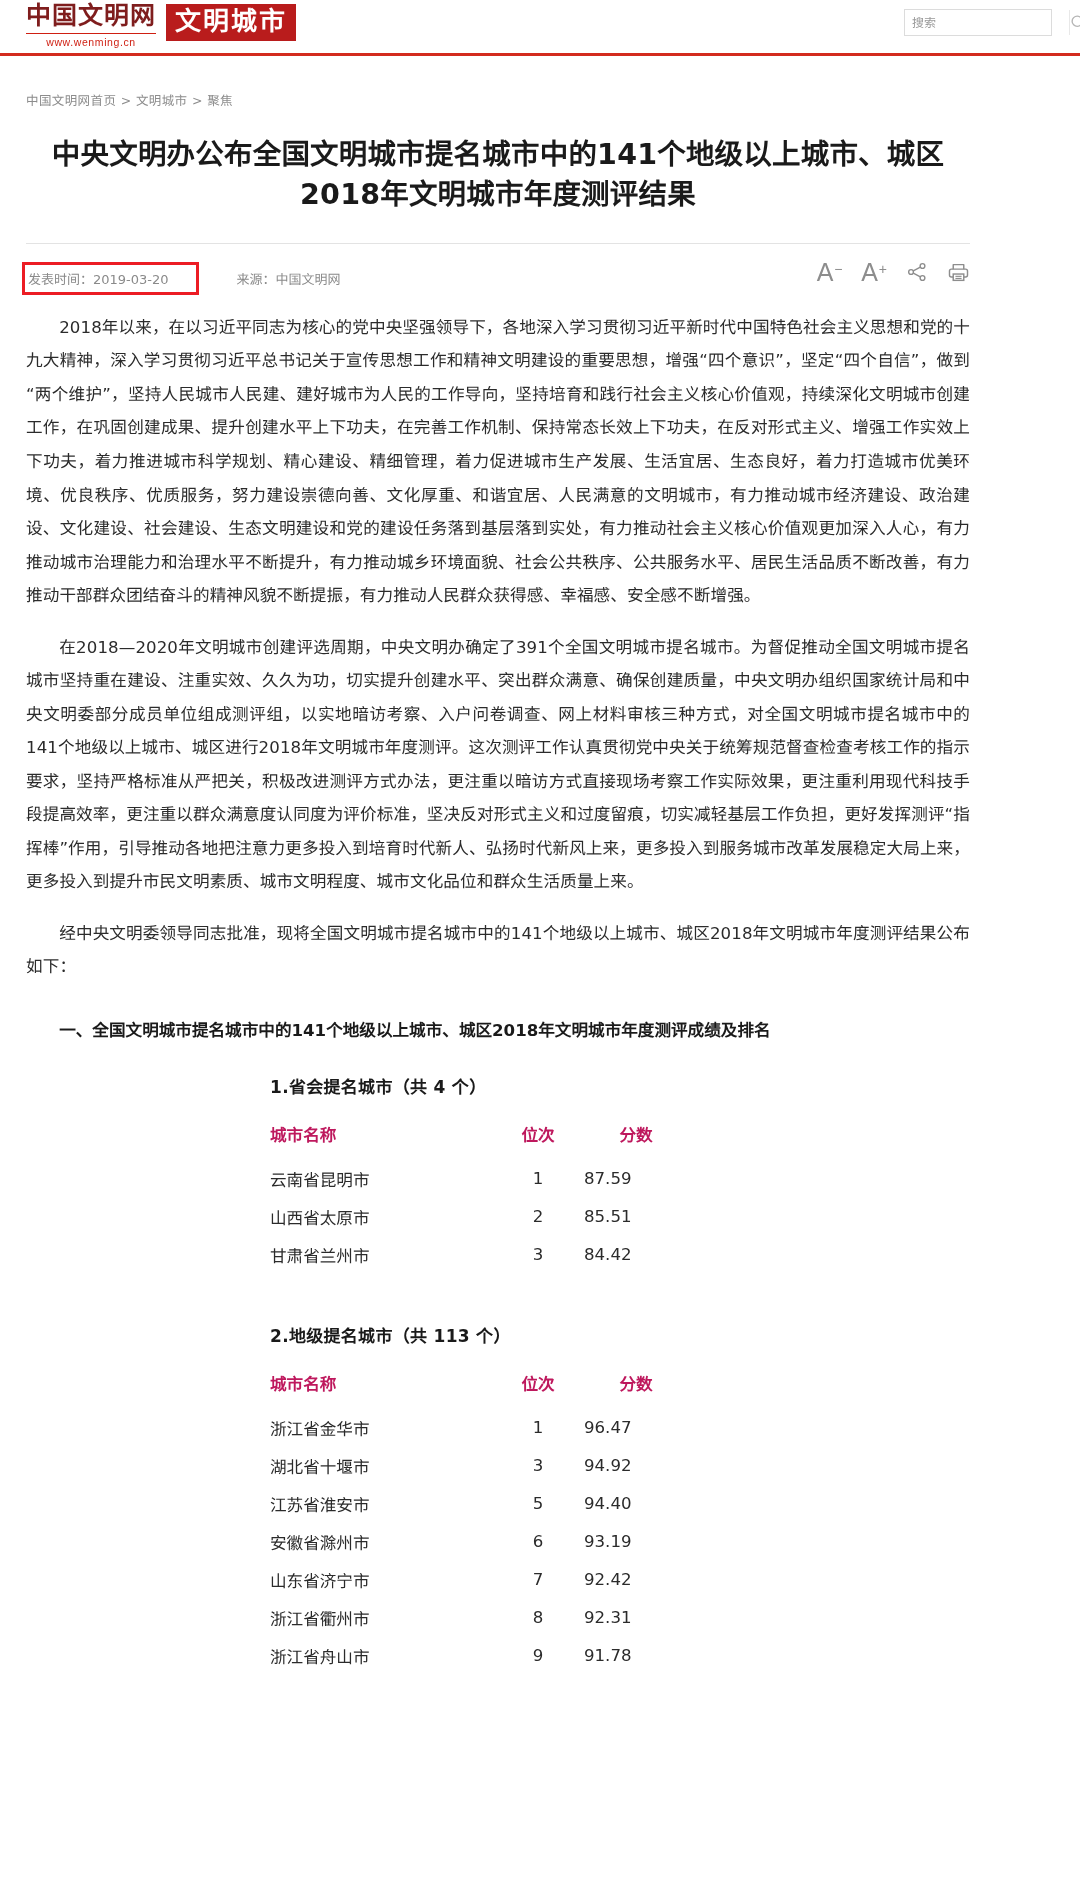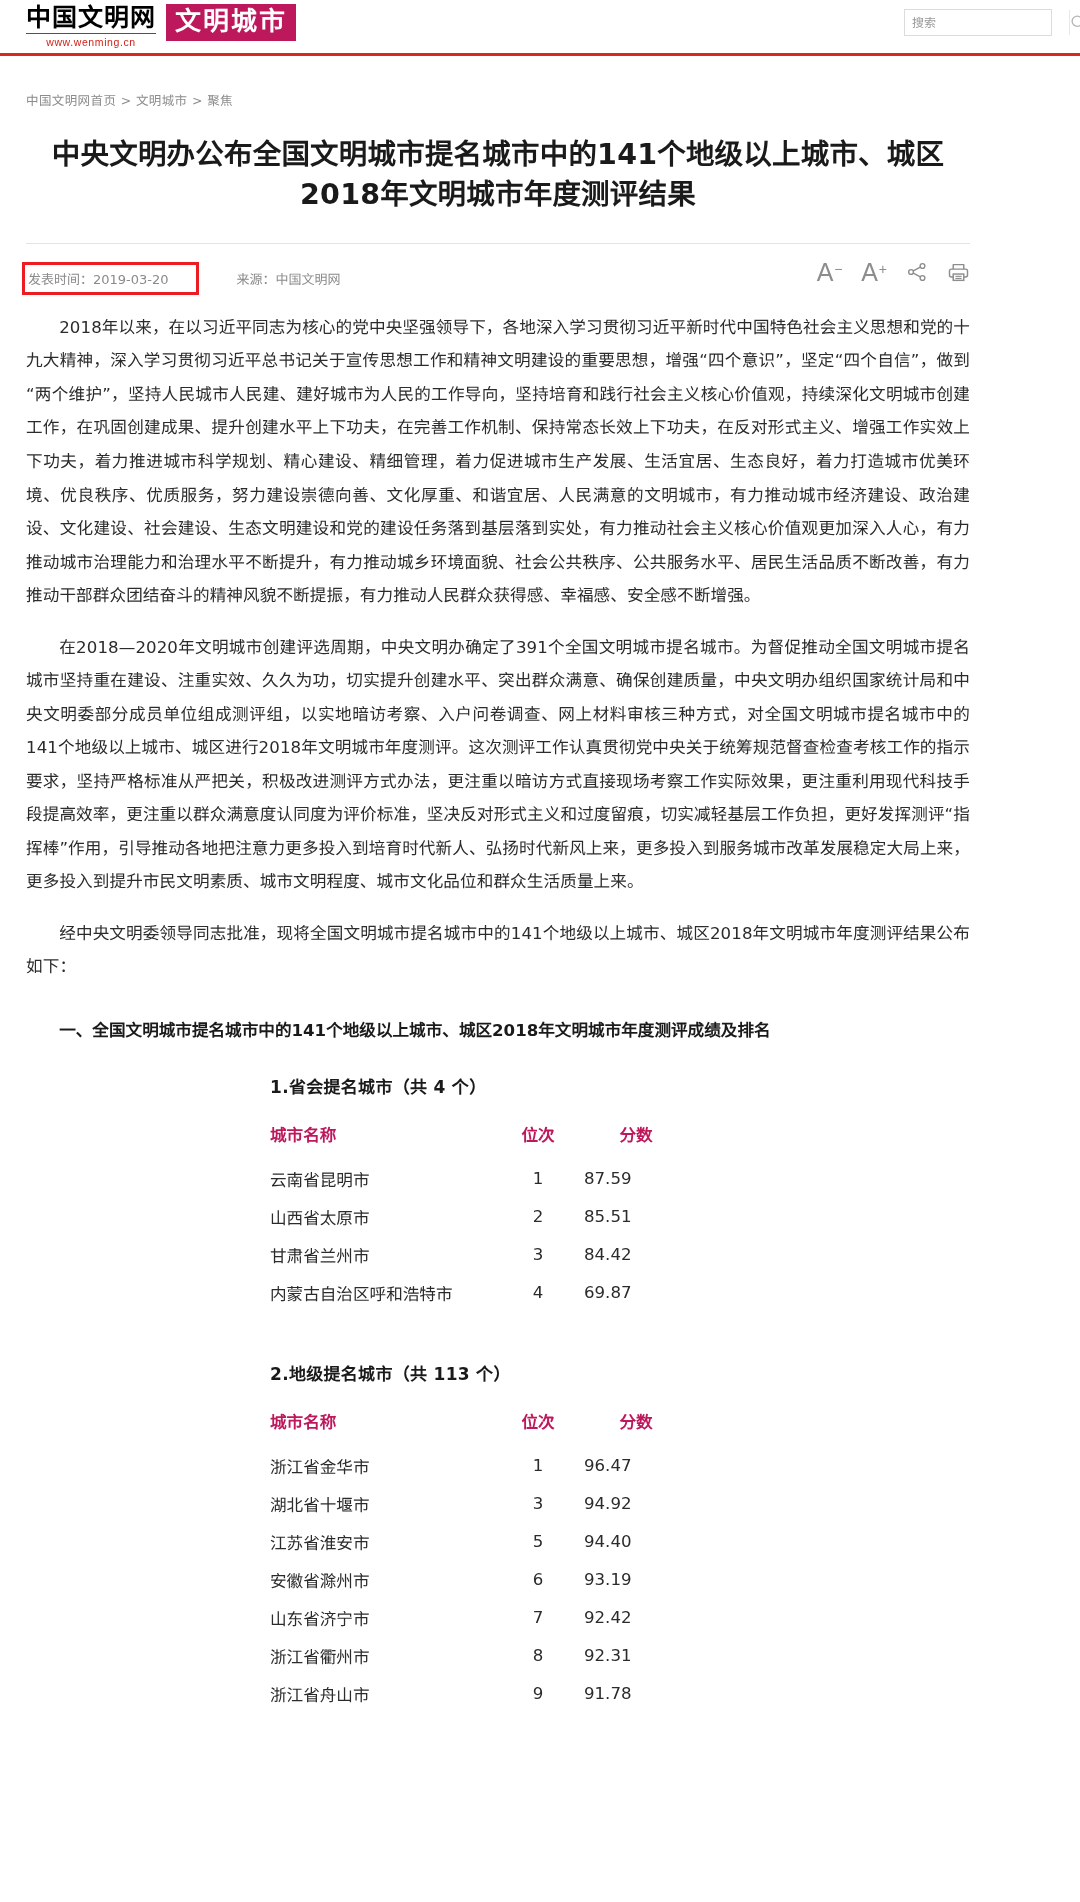--- a/index.html
+++ b/index.html
@@ -26,24 +26,24 @@
     position: absolute;
     left: 26px;
     top: 2px;
     display: flex;
     align-items: flex-start;
   }
 
   .logo-left { display: flex; flex-direction: column; align-items: center; padding-top: 3px; }
 
   .logo-cn {
-    font-family: Liberation Serif, serif;
+    font-family: Liberation Mono, monospace;
     font-size: 25px;
     font-weight: 700;
-    color: #000000;
+    color: #7f1d1d;
     letter-spacing: 1px;
     line-height: 1.05;
     white-space: nowrap;
   }
 
   .logo-url {
     font-family: "Liberation Sans", sans-serif;
     font-size: 10.5px;
     color: #cf1f12;
     letter-spacing: 0.6px;
@@ -51,21 +51,21 @@
     margin-top: 2px;
     padding-top: 2px;
     width: 100%;
     text-align: center;
     white-space: nowrap;
   }
 
   .logo-badge {
     margin-left: 10px;
     margin-top: 2px;
-    background: #be185d;
+    background: #b91c1c;
     color: #ffffff;
     font-family: "DejaVu Sans", "Liberation Sans", sans-serif;
     font-size: 26px;
     font-weight: 700;
     letter-spacing: 2px;
     padding: 3px 9px 5px 9px;
     line-height: 1.1;
     white-space: nowrap;
   }
 
@@ -346,25 +346,20 @@
           <tr>
             <td>山西省太原市</td>
             <td class="c-rank">2</td>
             <td class="c-score">85.51</td>
           </tr>
           <tr>
             <td>甘肃省兰州市</td>
             <td class="c-rank">3</td>
             <td class="c-score">84.42</td>
           </tr>
-          <tr>
-            <td>内蒙古自治区呼和浩特市</td>
-            <td class="c-rank">4</td>
-            <td class="c-score">69.87</td>
-          </tr>
         </tbody>
       </table>
     </div>
 
     <div class="gap-block"></div>
 
     <div class="rank-block">
       <div class="rank-title">2.地级提名城市（共 113 个）</div>
       <table class="rank-table">
         <thead>

